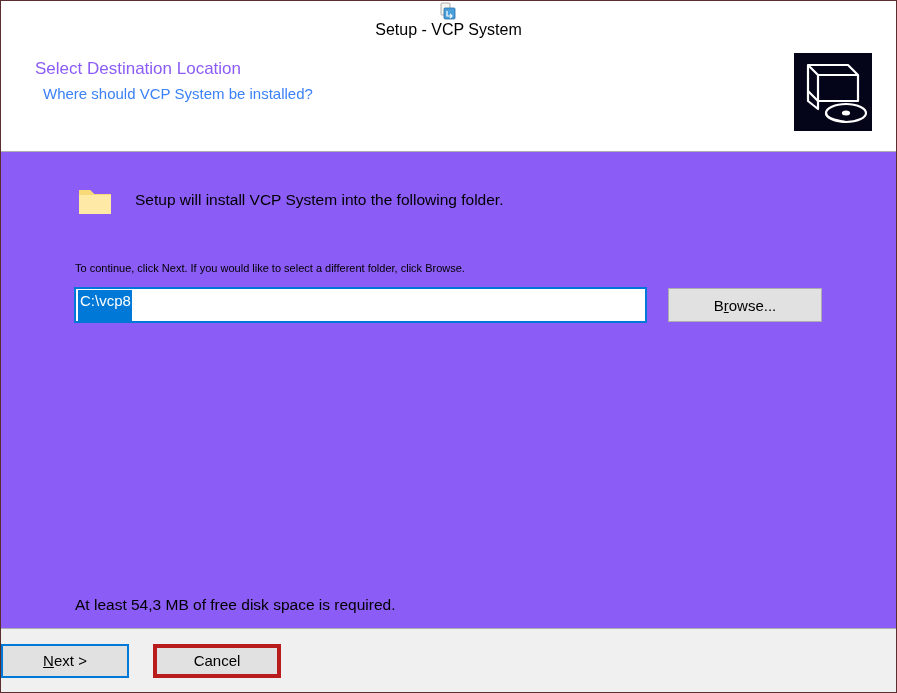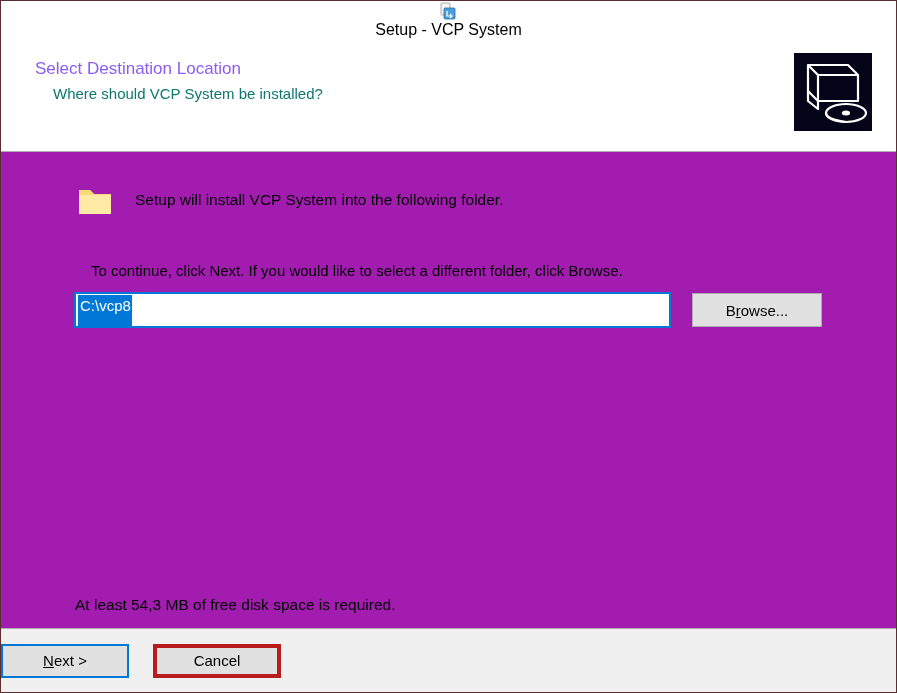--- a/index.html
+++ b/index.html
@@ -54,47 +54,46 @@
       flex-shrink: 0;
     }
     .header-text { flex: 1; }
     .header-title {
       font-weight: normal;
       font-size: 17px;
       color: #8b5cf6;
     }
     .header-sub {
       margin-top: 6px;
-      margin-left: 18px;
-      font-size: 15px;
-      color: #0f766e;
+      margin-left: 8px;
+      font-size: 15px;
+      color: #3b82f6;
     }
     .header-icon {
       width: 78px; height: 78px;
       margin-left: 16px;
       margin-top: -6px;
     }
     
     .content {
       flex: 1;
-      background: #a21caf;
+      background: #8b5cf6;
       padding: 28px 74px 18px 74px;
       position: relative;
     }
     .folder-row {
       display: flex;
       align-items: center;
       gap: 20px;
     }
     .folder-icon { width: 40px; height: 40px; flex-shrink: 0; }
     .folder-text { font-size: 15.5px; }
     .continue-text {
       margin-top: 42px;
-      font-size: 15px;
-      margin-left: 16px;
+      font-size: 11px;
     }
     .path-row {
       margin-top: 14px;
       display: flex;
       gap: 22px;
       align-items: stretch;
     }
     .path-input {
       flex: 1;
       border: 1px solid #0078d7;
@@ -106,21 +105,21 @@
       height: 34px;
     }
     .path-input .selected {
       background: #0078d7;
       color: #fff;
       padding: 2px 1px 12px 2px;
       font-size: 15px;
       margin-left: 2px;
     }
     .browse-btn {
-      width: 130px;
+      width: 154px;
       background: #e1e1e1;
       border: 1px solid #adadad;
       font-size: 15px;
       text-align: center;
       cursor: default;
       display: flex;
       align-items: center;
       justify-content: center;
     }
     .disk-text {

